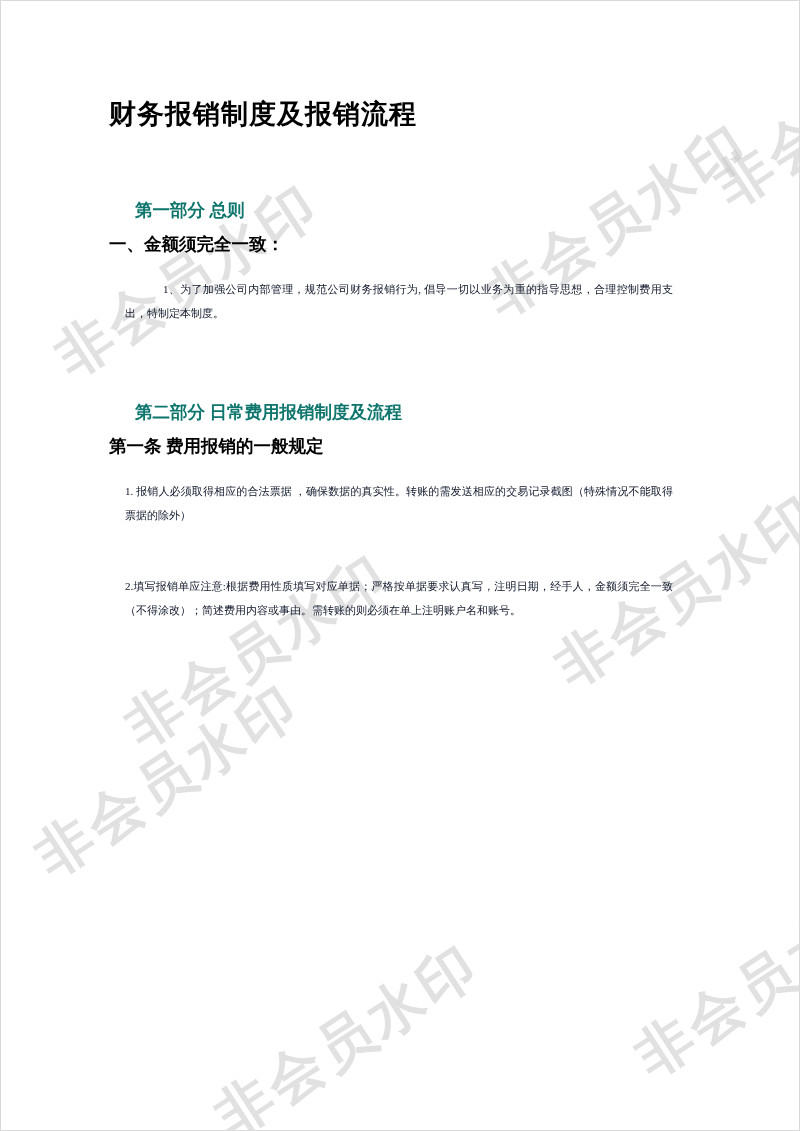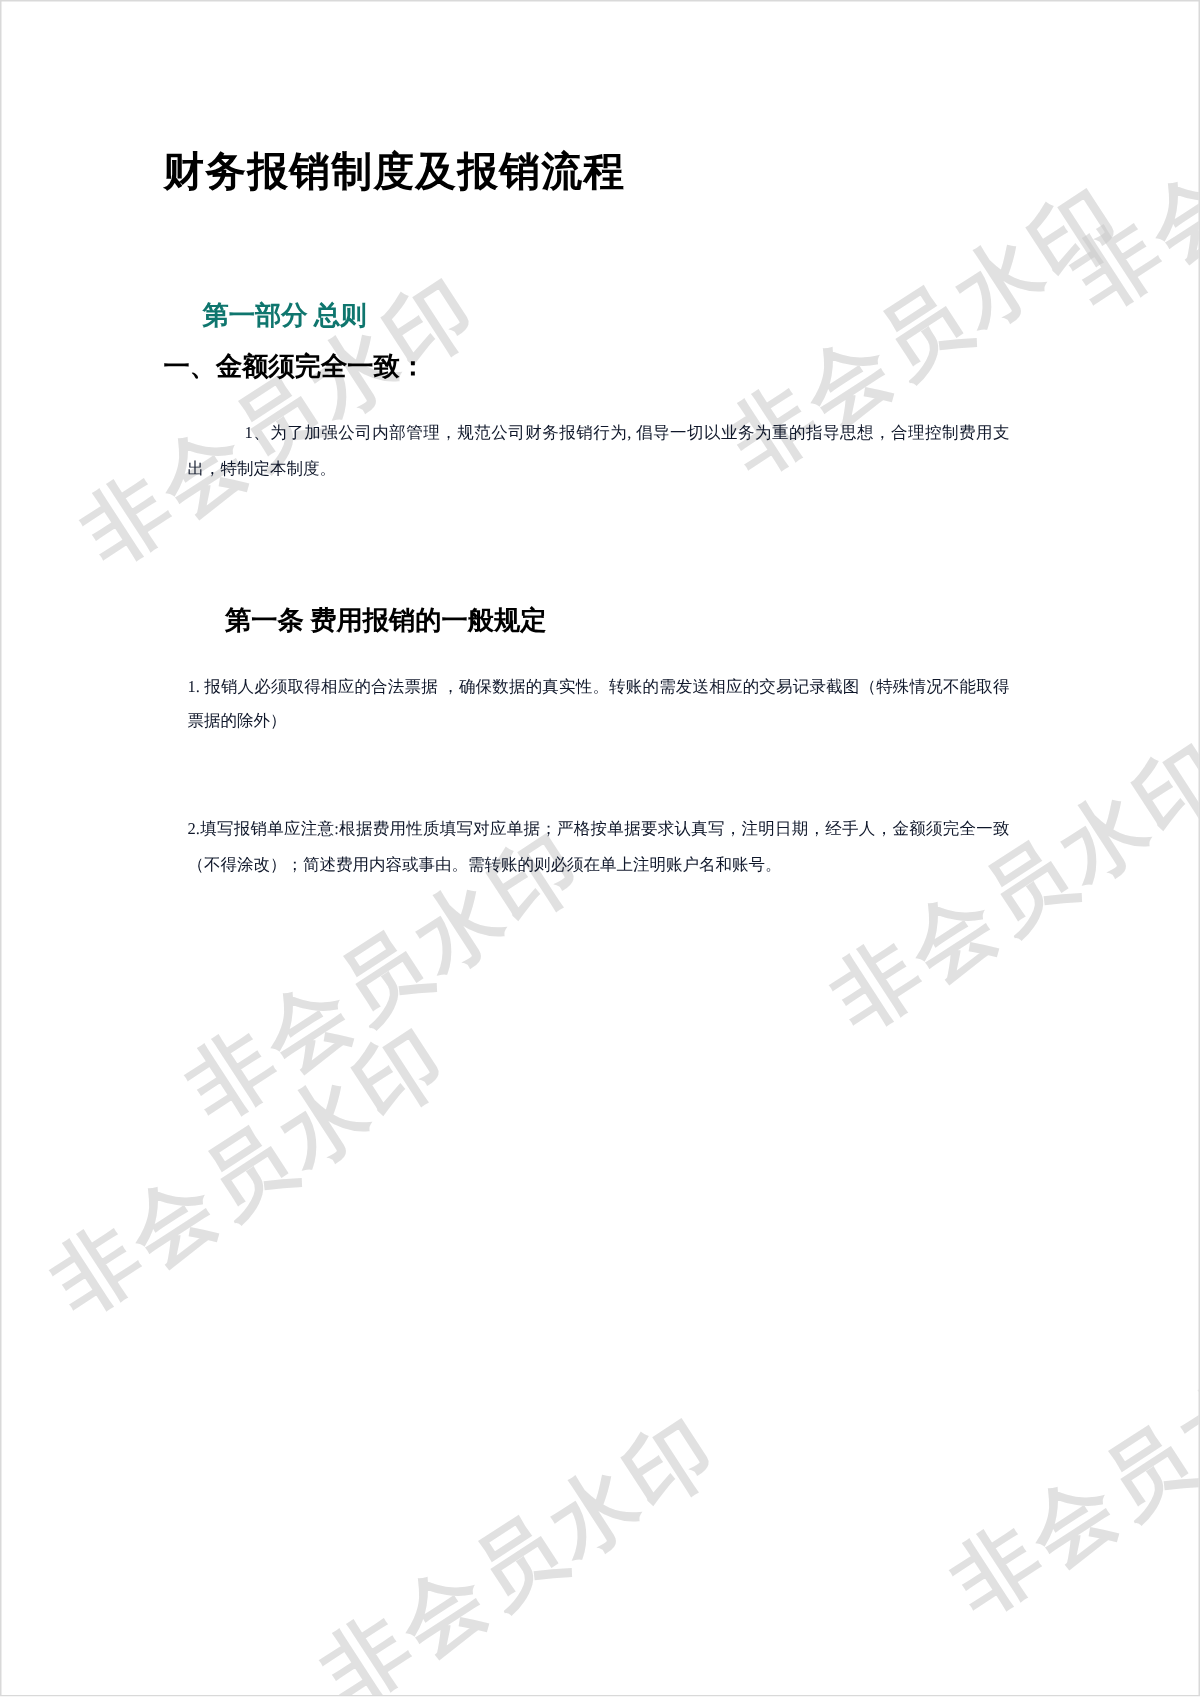--- a/index.html
+++ b/index.html
@@ -48,21 +48,20 @@
     font-size: 17.5px;
     font-weight: bold;
     color: #000000;
     line-height: 2.0;
   }
   .sub-head-indent {
     font-size: 17.5px;
     font-weight: bold;
     color: #000000;
     line-height: 2.0;
-    margin-left: 41px;
   }
   p.body-text {
     font-size: 11px;
     color: #0f172a;
     line-height: 2.15;
     margin: 16px;
     text-align: justify;
     text-justify: inter-ideograph;
   }
   p.indent2 { text-indent: 38px; }
@@ -121,20 +120,21 @@
     <div class="section-head">第一部分  总则</div>
 
     <div class="sub-head">一、金额须完全一致：</div>
 
     <p class="body-text indent2">1、为了加强公司内部管理，规范公司财务报销行为, 倡导一切以业务为重的指导思想，合理控制费用支出，特制定本制度。</p>
 
 
 
     <div class="spacer-c"></div>
 
+    <div class="section-head">第二部分  日常费用报销制度及流程</div>
 
     <div class="sub-head-indent">第一条      费用报销的一般规定</div>
 
     <p class="body-text indent1">1. 报销人必须取得相应的合法票据 ，确保数据的真实性。转账的需发送相应的交易记录截图（特殊情况不能取得票据的除外）</p>
 
     <div class="gap-small"></div>
 
     <p class="body-text indent1">2.填写报销单应注意:根据费用性质填写对应单据；严格按单据要求认真写，注明日期，经手人，金额须完全一致（不得涂改）；简述费用内容或事由。需转账的则必须在单上注明账户名和账号。</p>
 
   </div>

